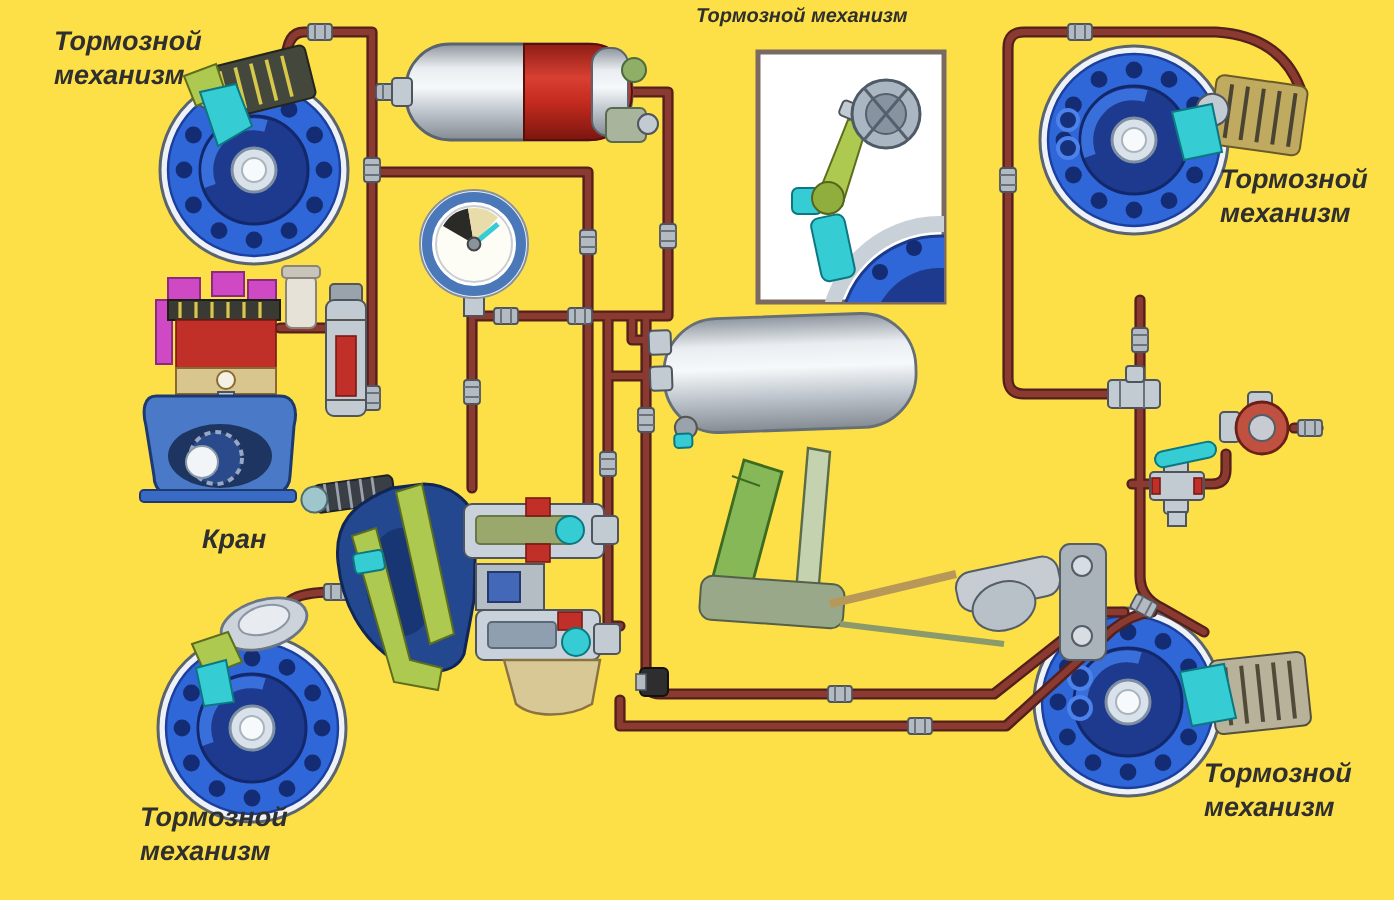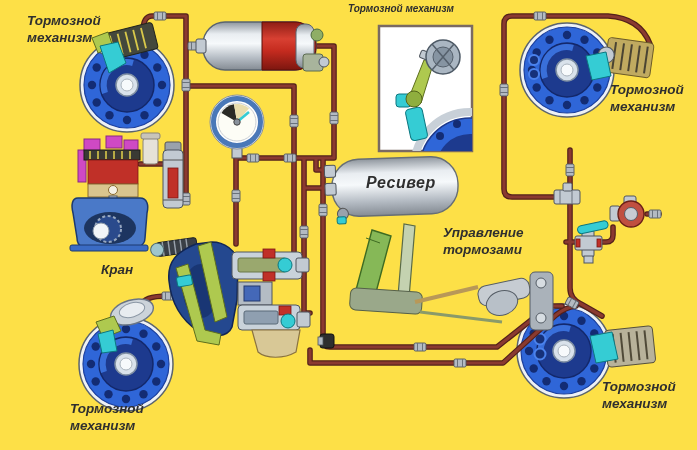--- a/index.html
+++ b/index.html
@@ -323,25 +323,20 @@
 <div class="lbl" style="left:27px;top:13px">
   <span>Тормозной</span>
   <span>механизм</span>
 </div>
 <div class="lbl lbl-inset" style="left:348px;top:3px">Тормозной механизм</div>
 <div class="lbl" style="left:610px;top:82px">
   <span>Тормозной</span>
   <span>механизм</span>
 </div>
 <div class="lbl" style="left:101px;top:262px">Кран</div>
-<div class="lbl lbl-receiver" style="left:366px;top:173px">Ресивер</div>
-<div class="lbl" style="left:443px;top:225px">
-  <span>Управление</span>
-  <span>тормозами</span>
-</div>
 <div class="lbl" style="left:70px;top:401px">
   <span>Тормозной</span>
   <span>механизм</span>
 </div>
 <div class="lbl" style="left:602px;top:379px">
   <span>Тормозной</span>
   <span>механизм</span>
 </div>
 </div>
 

